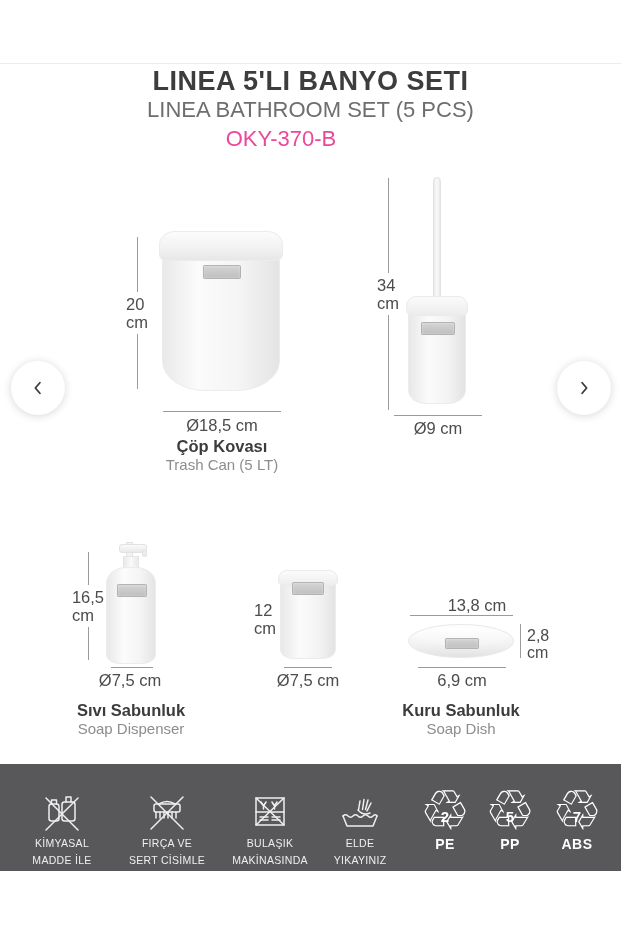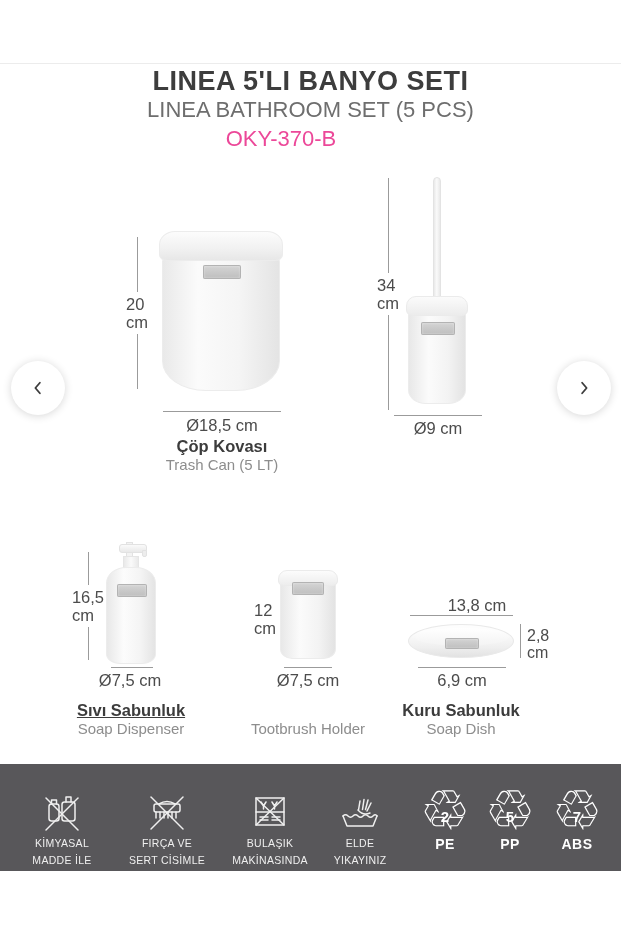--- a/index.html
+++ b/index.html
@@ -158,37 +158,36 @@
   <div>
     <div class="pump-stem"></div>
     <div class="pump-head"></div>
     <div class="pump-tip"></div>
     <div class="pump-collar"></div>
     <div class="bottle ribbed"></div>
     <div class="chip" style="left:117px; top:584px; width:30px; height:13px;"></div>
   </div>
   <div class="hline" style="left:111px; top:667px; width:42px;"></div>
   <div class="dim-label" style="left:52px; top:671px; width:156px;">Ø7,5 cm</div>
-  <div class="name-tr" style="left:31px; top:701px; width:200px;text-decoration:underline;">Sıvı Sabunluk</div>
+  <div class="name-tr" style="left:31px; top:701px; width:200px;">Sıvı Sabunluk</div>
   <div class="name-en" style="left:31px; top:720px; width:200px;">Soap Dispenser</div>
 
   <div class="vdim" style="left:246px; top:570px; height:86px; width:38px;gap:28px;">
     <div class="seg"></div>
     <div class="lbl"><span>12</span><br>
     <span>cm</span></div>
     <div class="seg"></div>
   </div>
   <div class="cup">
     <div class="body ribbed"></div>
     <div class="rim"></div>
     <div class="chip" style="left:14px; top:12px; width:32px; height:13px;"></div>
   </div>
   <div class="hline" style="left:284px; top:667px; width:48px;"></div>
   <div class="dim-label" style="left:230px; top:671px; width:156px;">Ø7,5 cm</div>
-  <div class="name-en" style="left:188px; top:720px; width:240px;">Tootbrush Holder</div>
 
   <div class="dim-label" style="left:407px; top:596px; width:140px;">13,8 cm</div>
   <div class="hline" style="left:410px; top:615px; width:103px;"></div>
   <div class="dish">
     <div class="inner"></div>
     <div class="chip" style="left:36px; top:13px; width:34px; height:11px;"></div>
   </div>
   <div class="vline" style="left:520px; top:624px; height:34px;"></div>
   <div class="dim-label-side" style="left:527px; top:627px;">
     <span>2,8</span><br>

